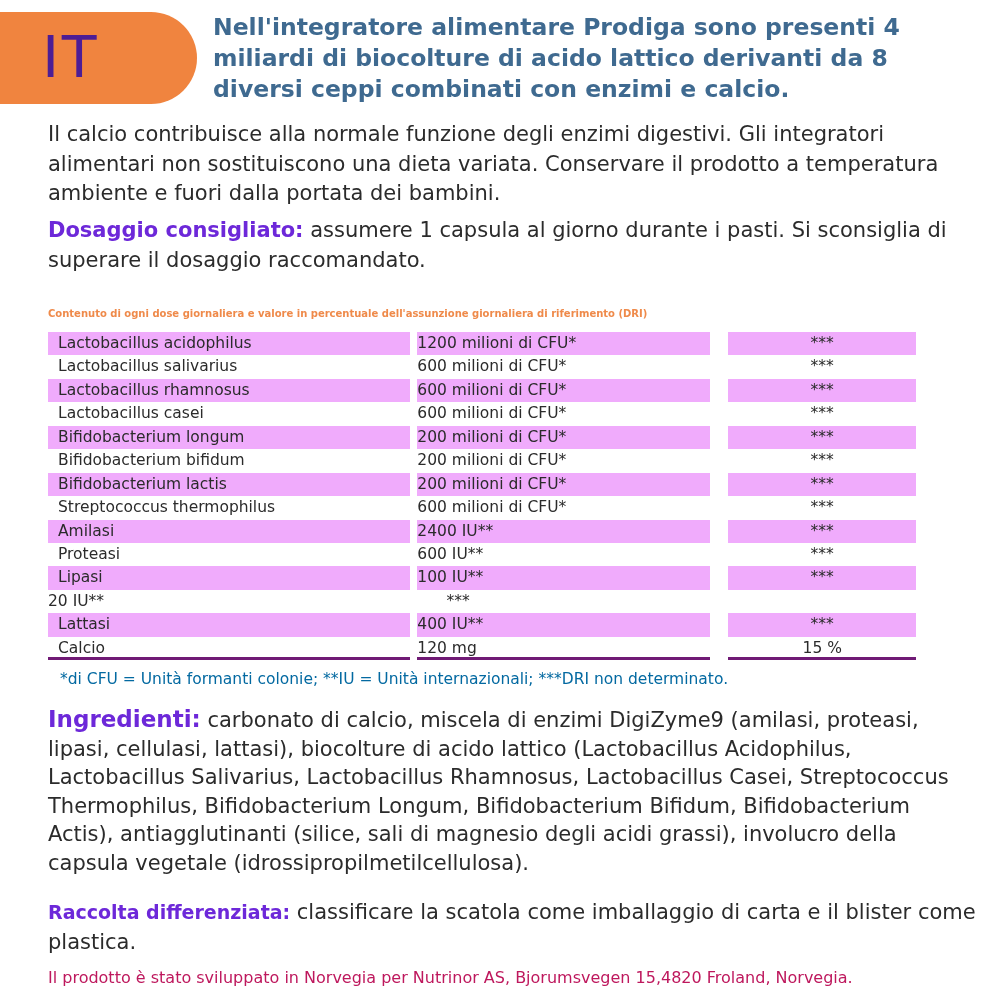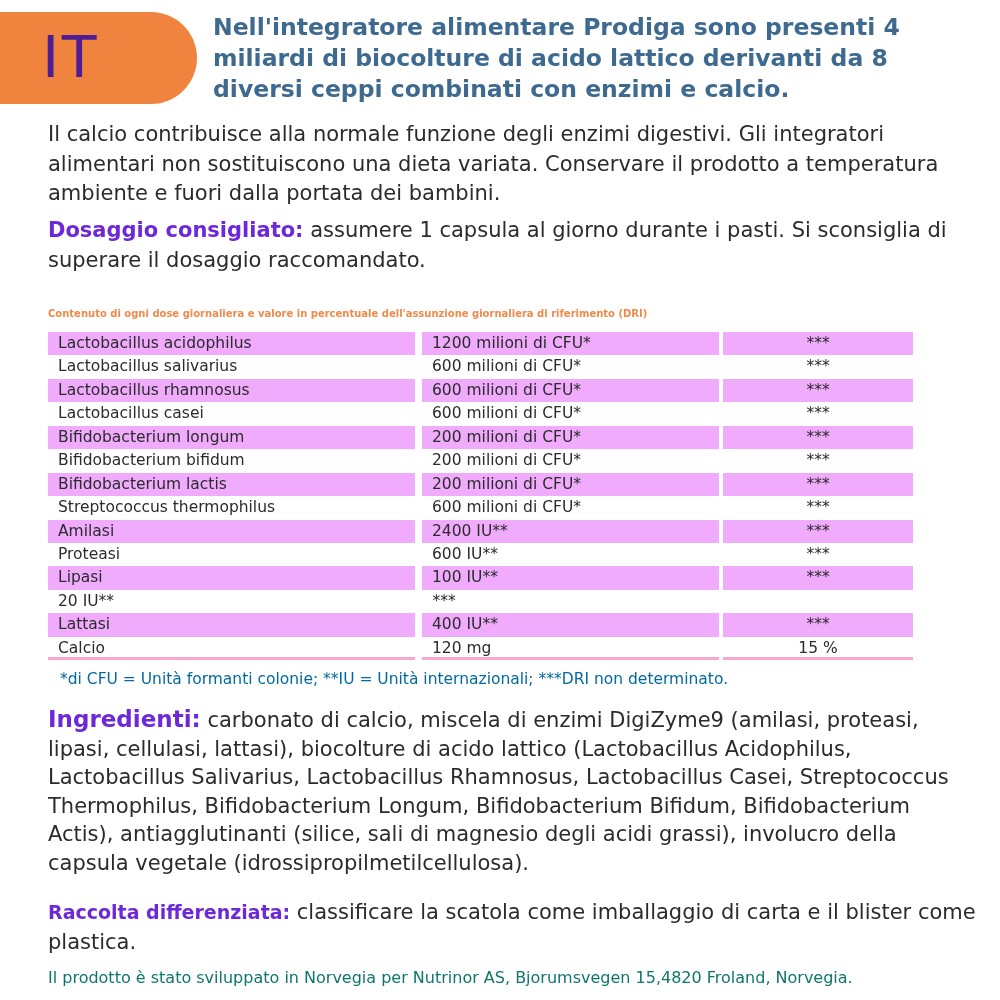--- a/index.html
+++ b/index.html
@@ -14,30 +14,30 @@
   .para { position: absolute; left: 48px; width: 910px; font-size: 21px; line-height: 29.5px; color: #2b2b2b; }
   .p1 { top: 120px; }
   .p2 { top: 216px; }
   .lbl { font-weight: bold; color: #6d28d9; }
   .table-title { position: absolute; left: 48px; top: 308px; font-size: 10px; font-weight: bold;
                  color: #ef8a4a; white-space: nowrap; }
   .tbl { position: absolute; left: 48px; top: 332px; width: 868px; }
   .row { display: flex; height: 23.45px; }
   .cell { font-size: 15.5px; line-height: 23px; box-sizing: border-box; white-space: nowrap; }
   .c1 { width: 367px; padding-left: 10px; margin-right: 7px; }
-  .c2 { width: 297px; padding-left: 10px; margin-right: 4px; }
+  .c2 { width: 297px; margin-right: 18px; }
   .c3 { width: 190px; text-align: center; }
   .row.shade .cell { background: #f0abfc; }
-  .row.last .cell { border-bottom: 3px solid #f9a8d4; }
+  .row.last .cell { border-bottom: 3px solid #701a75; }
   .footnote { position: absolute; left: 60px; top: 670px; font-size: 15.5px; color: #0369a1; white-space: nowrap; }
   .ing { position: absolute; left: 48px; top: 705px; width: 930px; font-size: 21px; line-height: 28.6px; }
   .ing .lbl { font-size: 23px; }
   .rac { position: absolute; left: 48px; top: 897px; width: 930px; font-size: 21px; line-height: 30px; }
   .rac .lbl { font-size: 19px; }
-  .bottom { position: absolute; left: 48px; top: 968px; font-size: 16px; white-space: nowrap; color: #0f766e; }
+  .bottom { position: absolute; left: 48px; top: 968px; font-size: 16px; white-space: nowrap; color: #be185d; }
 </style>
 </head>
 <body>
 
 <div class="it-tab">
   <span>IT</span>
 </div>
 
 <div class="intro">Nell'integratore alimentare Prodiga sono presenti 4 miliardi di biocolture di acido lattico derivanti da 8 diversi ceppi combinati con enzimi e calcio.</div>
 

